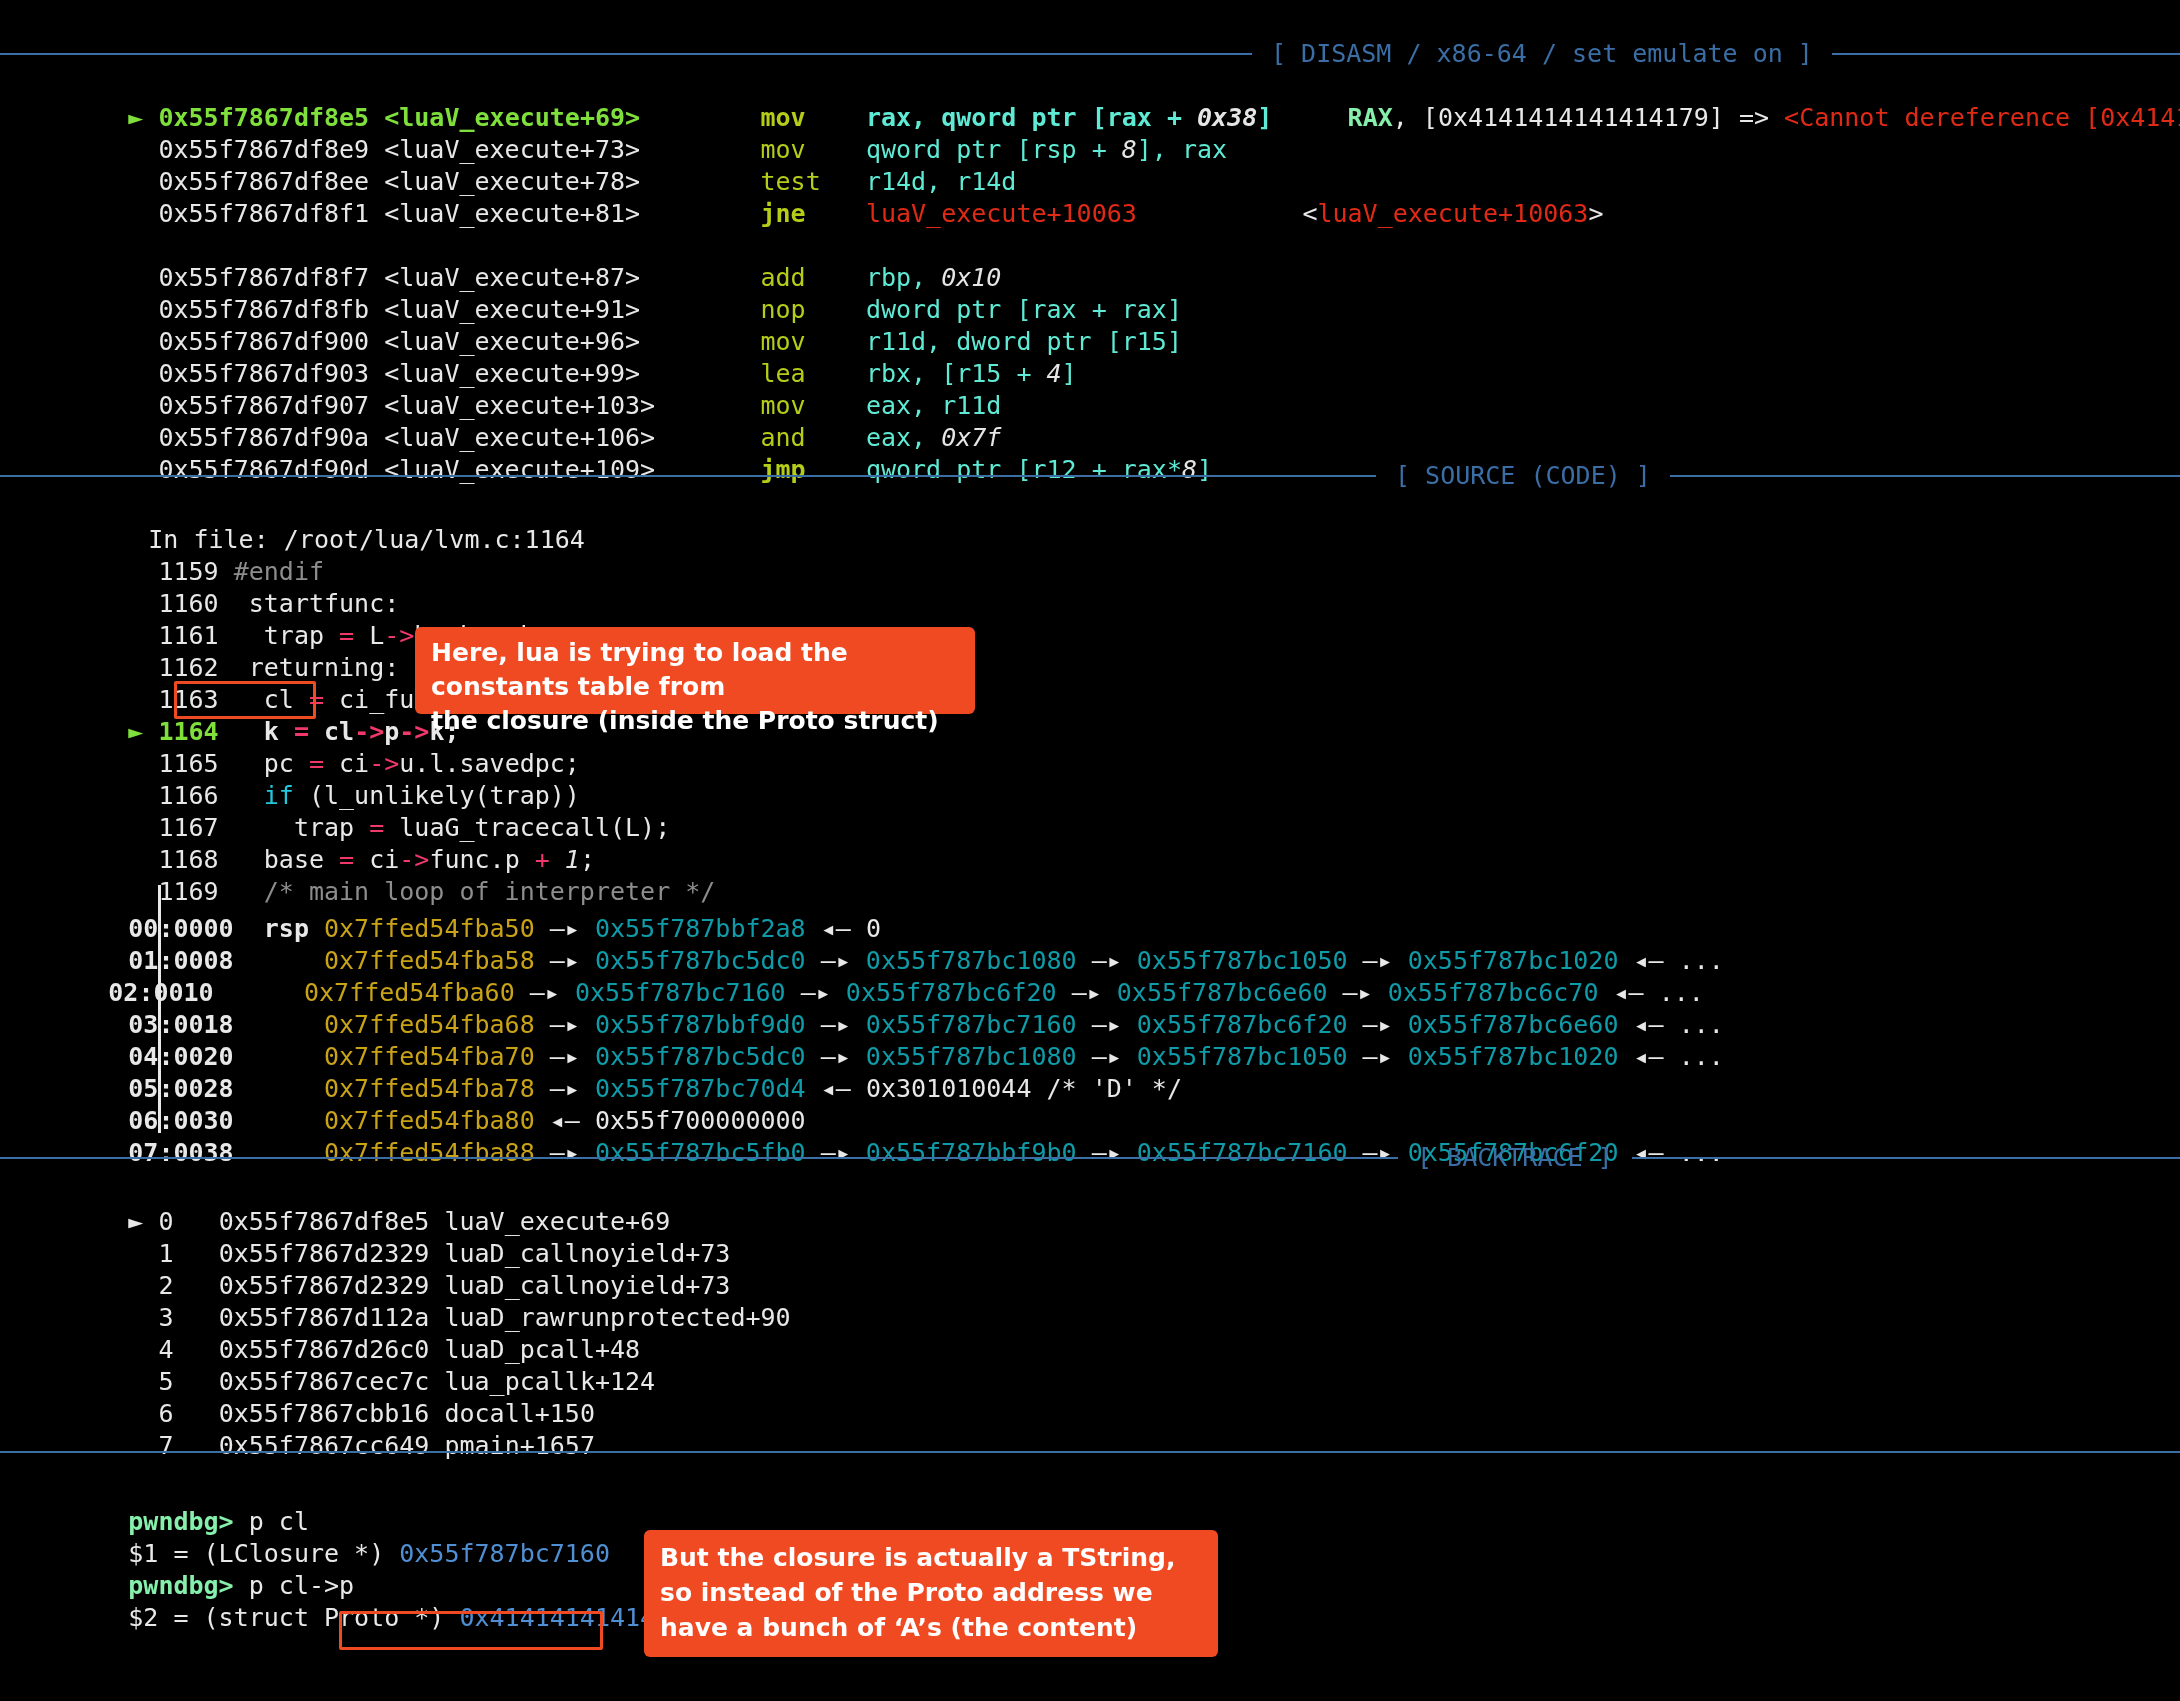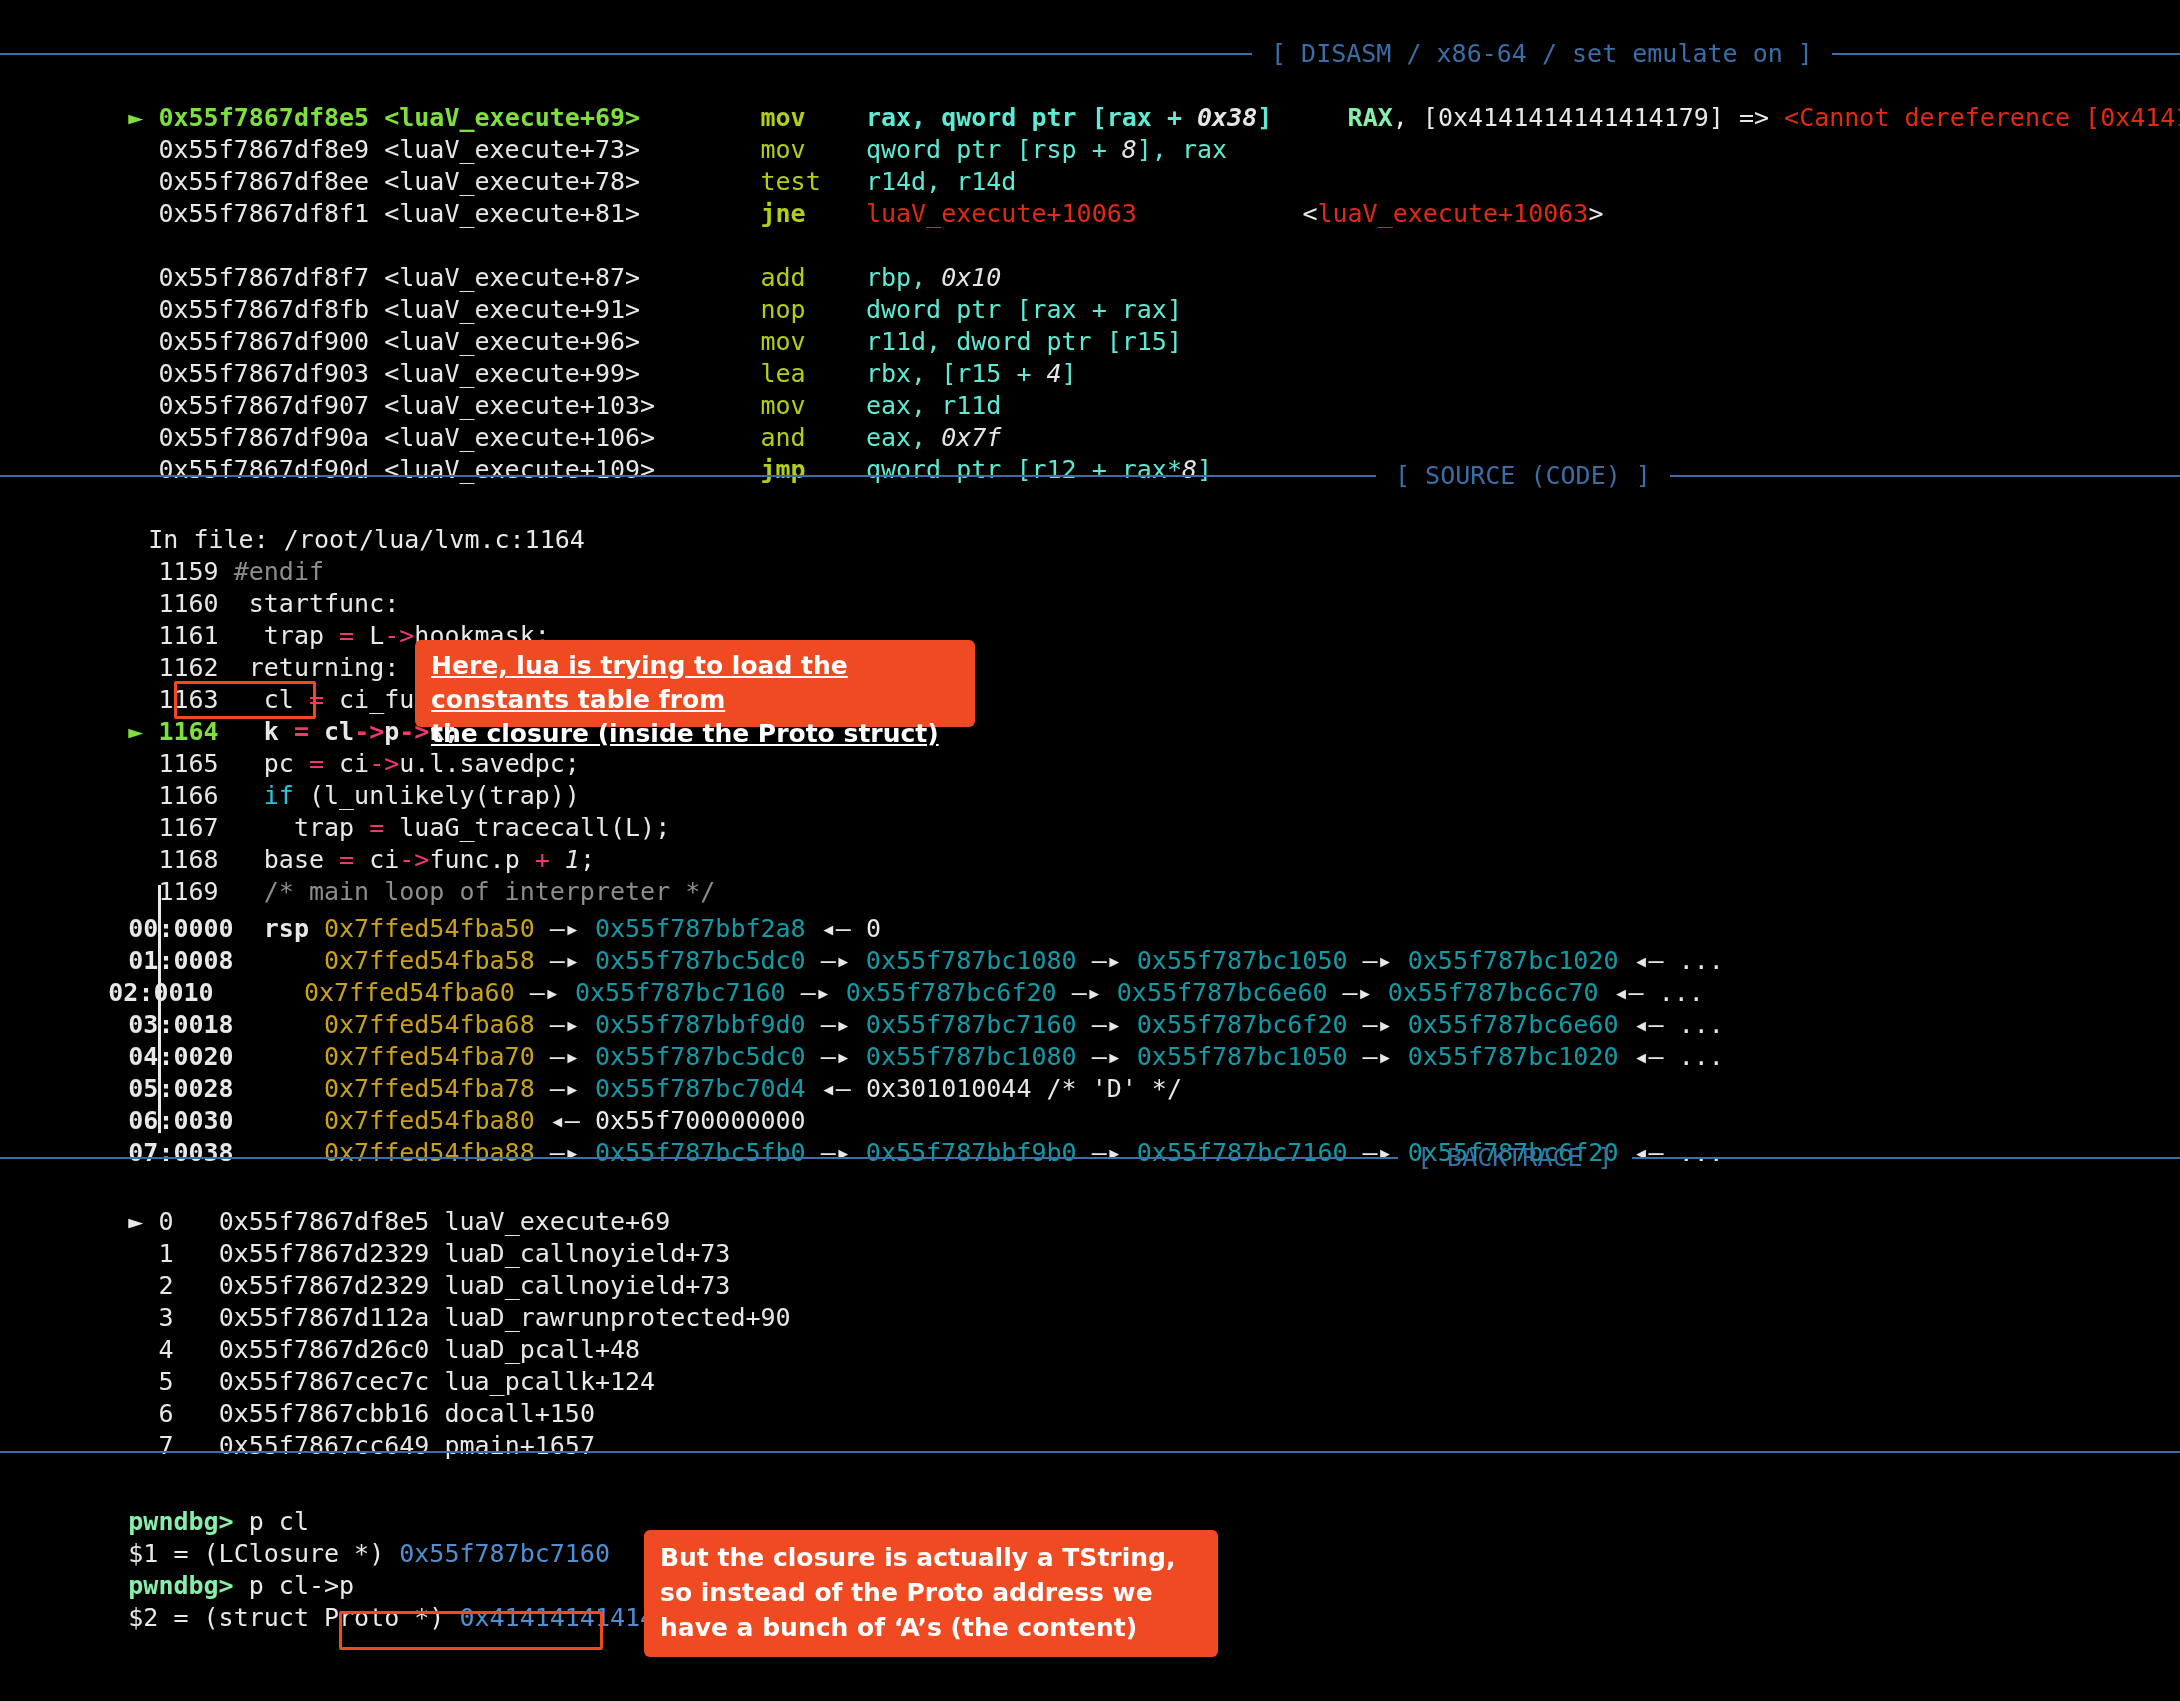--- a/index.html
+++ b/index.html
@@ -77,26 +77,25 @@
     position: absolute;
     background: #f04a23;
     color: #ffffff;
     font-family: "DejaVu Sans", "Liberation Sans", sans-serif;
     font-weight: bold;
     border-radius: 6px;
     box-sizing: border-box;
     z-index: 50;
   }
   #callout-1 {
-    left: 415px; top: 640px;
+    left: 415px; top: 627px;
     width: 560px; height: 87px;
     padding: 9px 23px 0 16px;
     font-size: 25px;
     line-height: 34px;
-    text-decoration: underline;
   }
   #callout-2 {
     left: 644px; top: 1530px;
     width: 574px; height: 127px;
     padding: 10px 16px 0 16px;
     font-size: 25px;
     line-height: 35px;
   }
 
   

